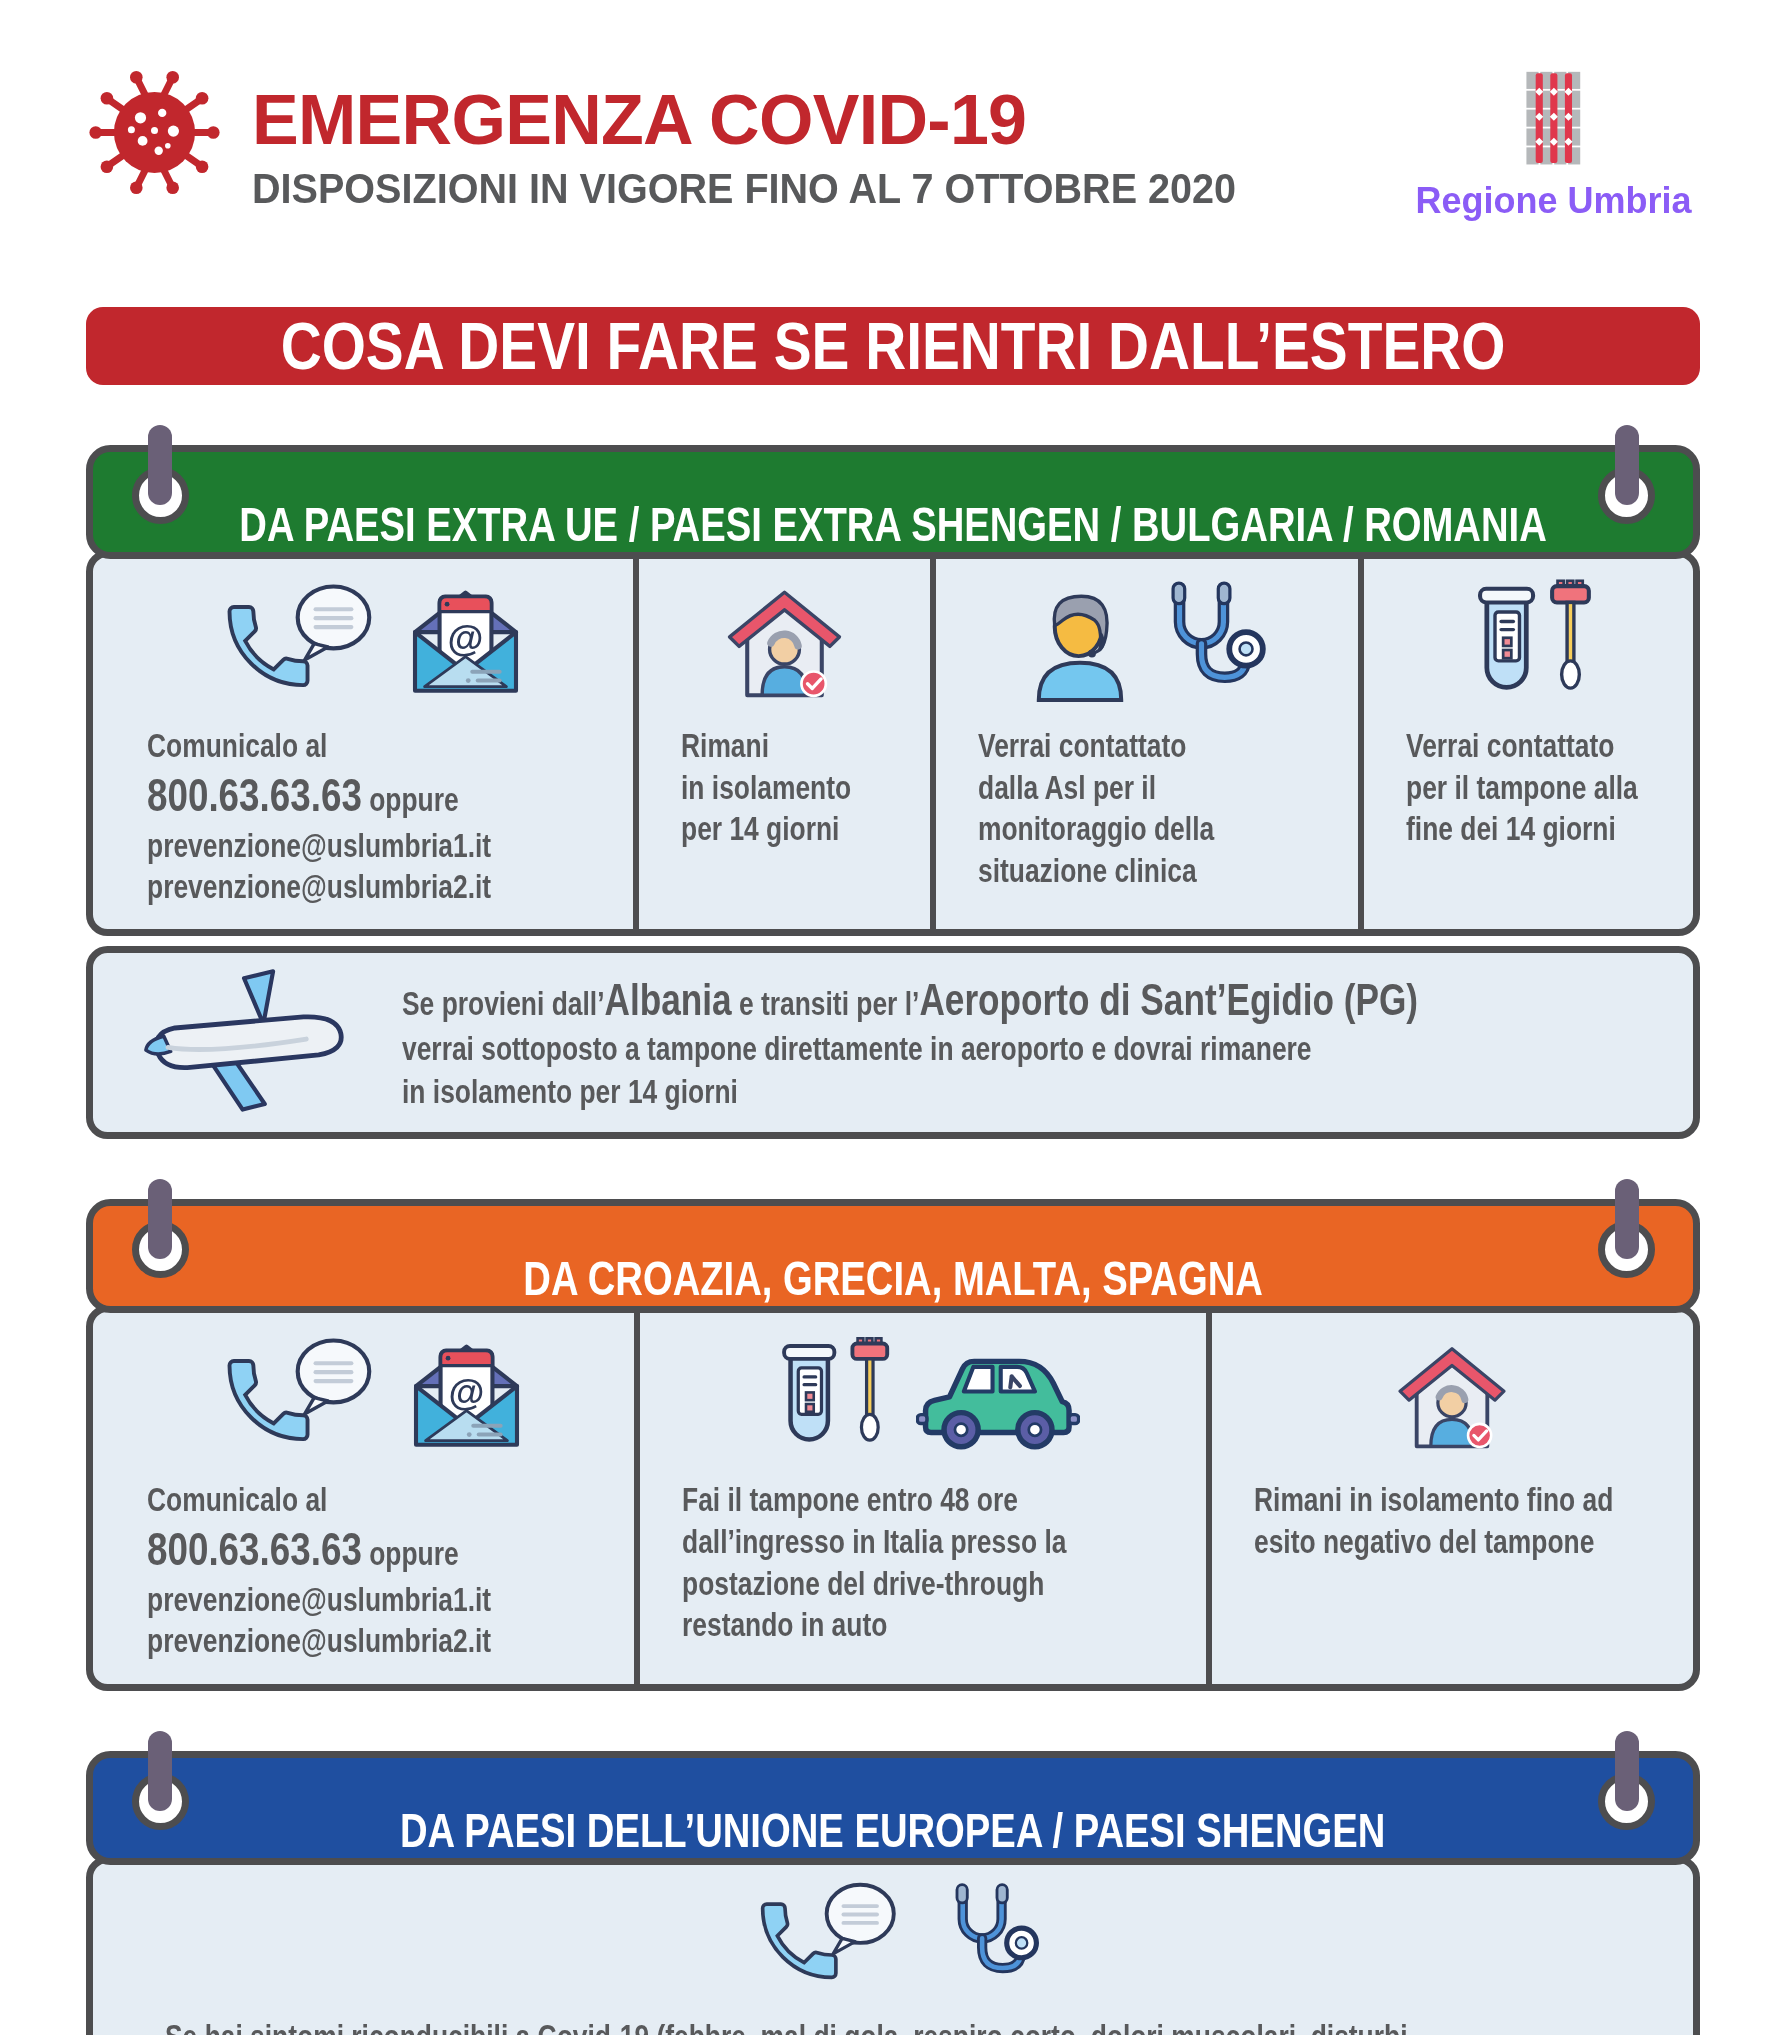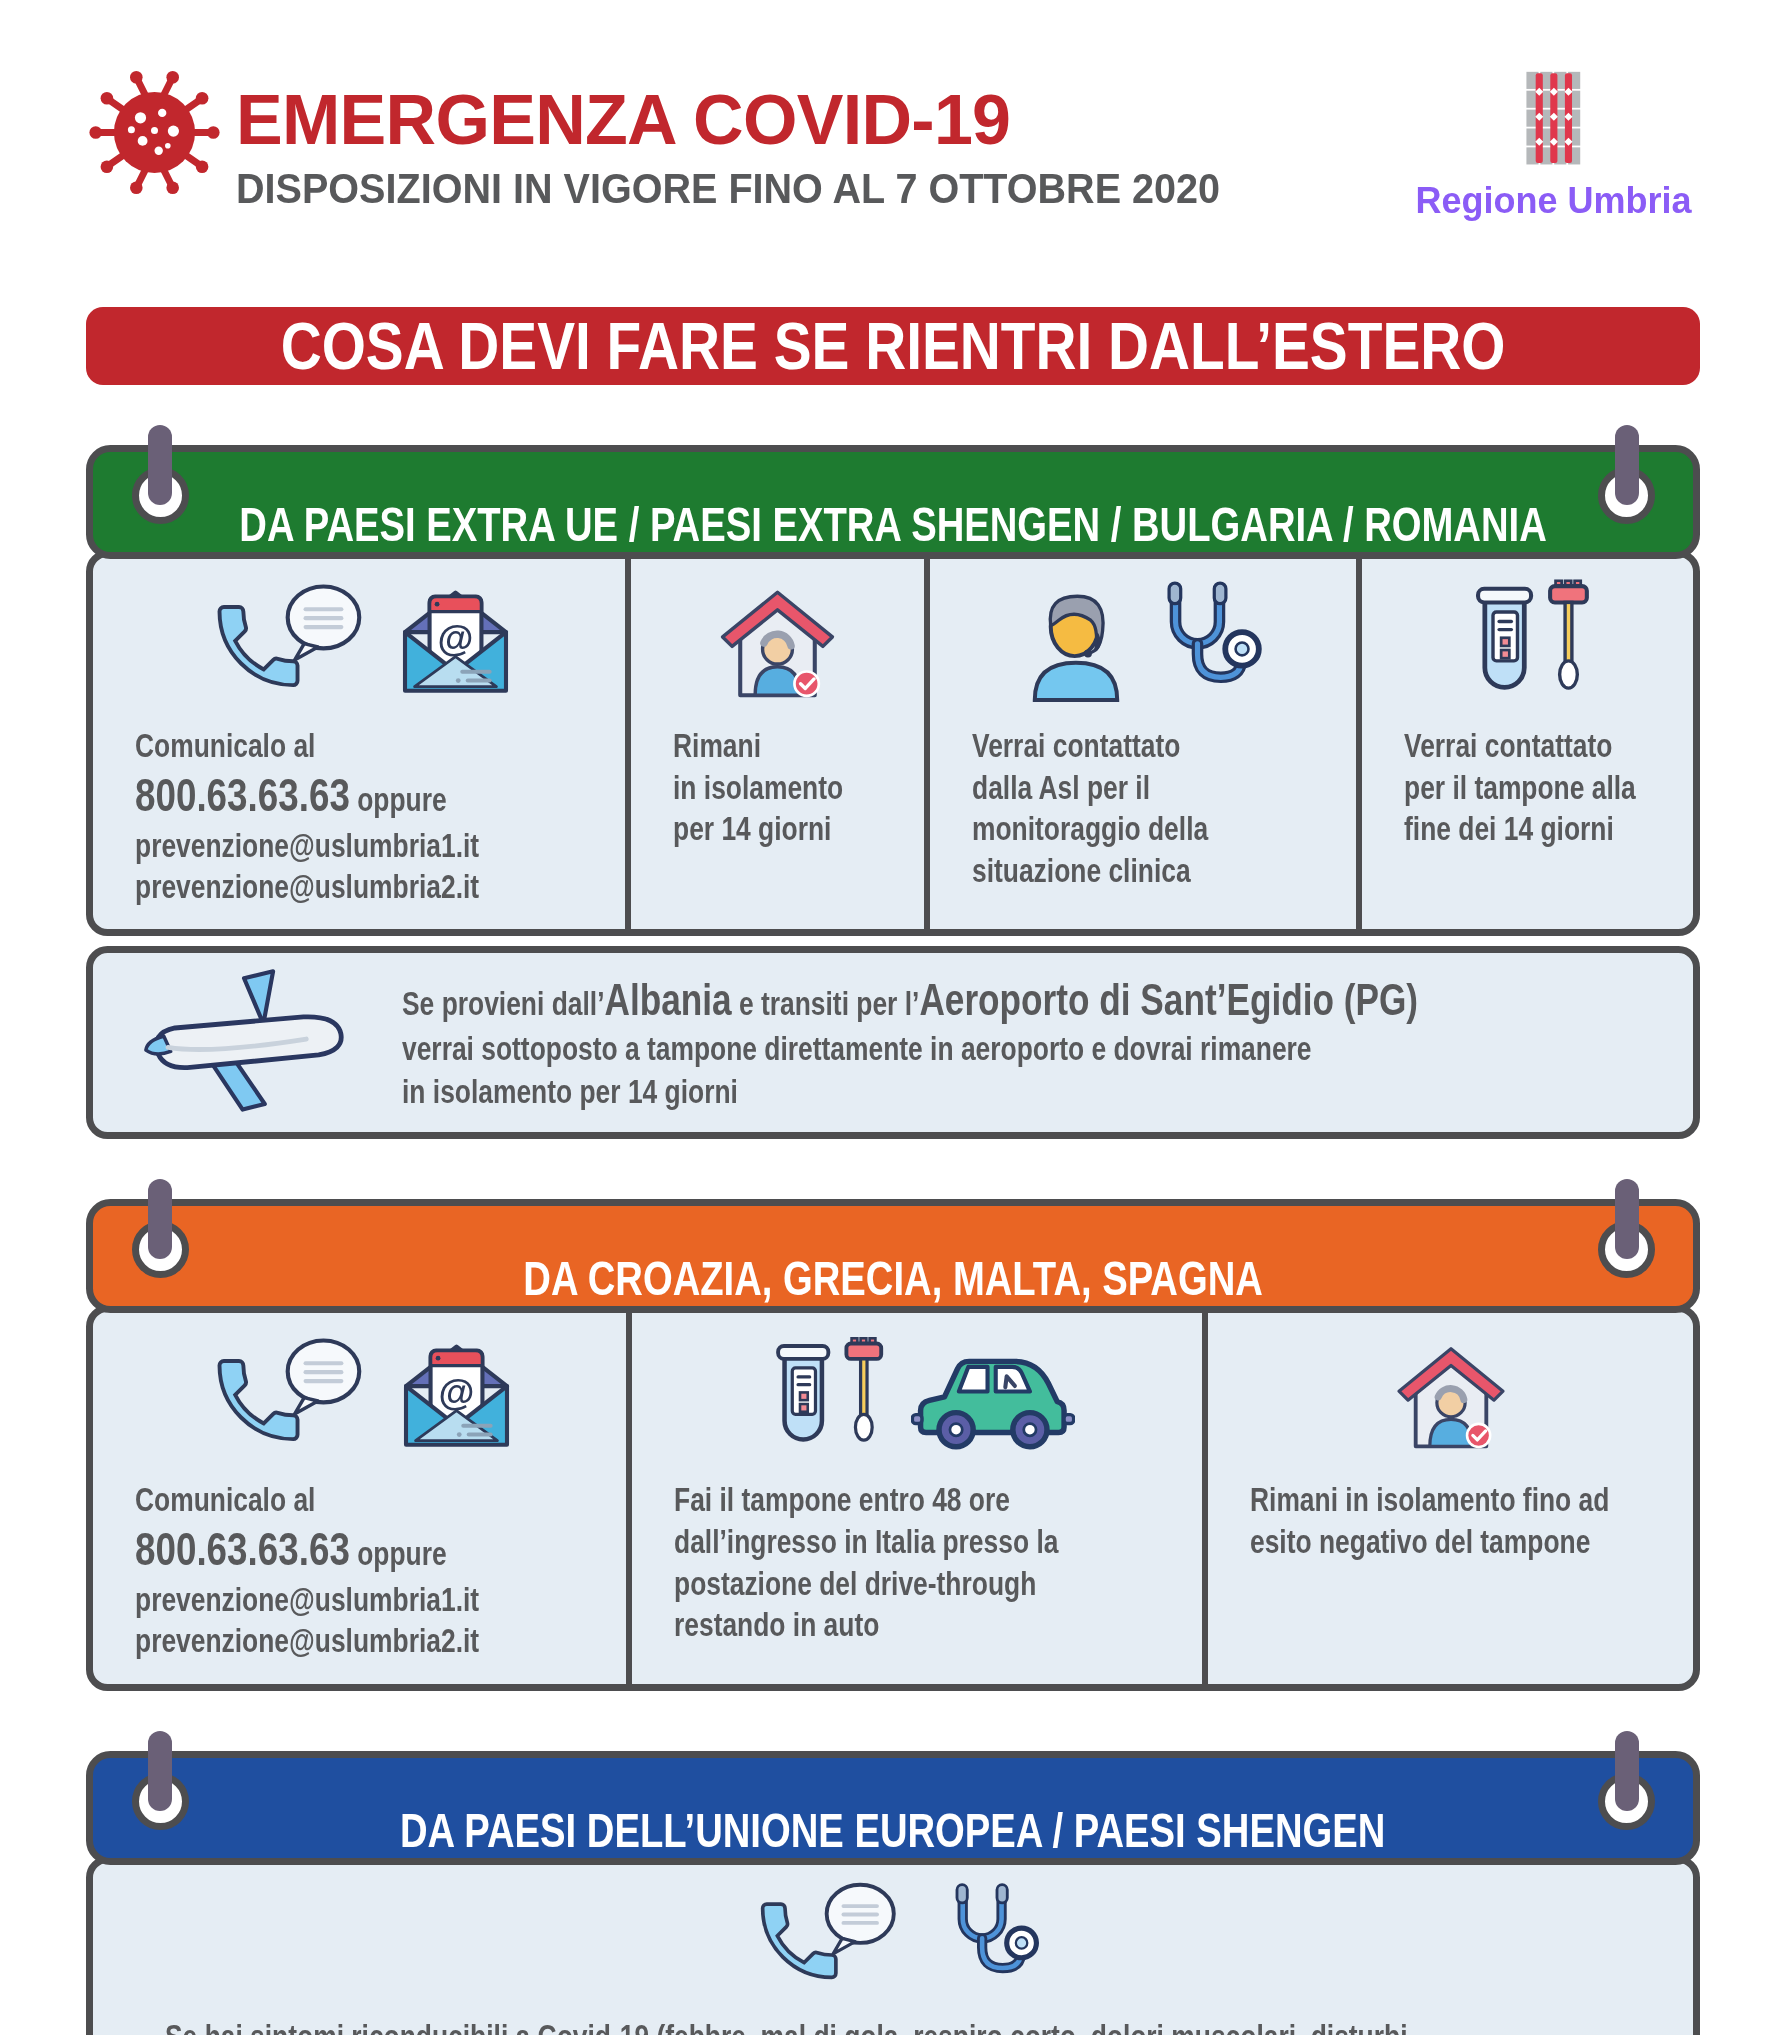--- a/index.html
+++ b/index.html
@@ -3,21 +3,21 @@
 <meta charset="utf-8">
 <style>
   html,body{margin:0;padding:0;background:#fff;}
   .page{position:relative;width:1786px;height:2035px;background:#fff;overflow:hidden;
         font-family:"Liberation Sans",sans-serif;color:#58595B;}
   .defs{position:absolute;width:0;height:0;overflow:hidden;}
 
   
   .header{position:relative;height:215px;}
   .virus{position:absolute;left:88px;top:66px;}
-  .htext{position:absolute;left:236px;top:85px;}
+  .htext{position:absolute;left:252px;top:85px;}
   .htitle{font-size:70px;font-weight:bold;color:var(--red);line-height:1;letter-spacing:-0.7px;}
   .hsub{font-size:43px;font-weight:bold;color:var(--ink);line-height:1;margin-top:11.5px;
         transform:scaleX(.92);transform-origin:0 50%;white-space:nowrap;}
   .regione{position:absolute;right:89px;top:70px;width:287px;text-align:center;}
   .regione .emb{display:block;margin:0 auto;}
   .regione .rlabel{margin-top:13px;font-size:36px;font-weight:bold;color:#8b5cf6;white-space:nowrap;}
 
   
   .mainbanner{margin:92px 86px 0;height:78px;background:var(--red);border-radius:17px;
               display:flex;align-items:center;justify-content:center;}
@@ -34,21 +34,21 @@
   .sec-title{color:#fff;font-size:49px;font-weight:bold;white-space:nowrap;
              transform:scaleX(.78);transform-origin:50% 50%;}
   .sec-panel{border:7.2px solid var(--border);border-radius:21.5px;background:var(--panel);
              margin-top:-8.6px;position:relative;z-index:0;}
   .pin{position:absolute;top:-20px;z-index:5;width:24.4px;height:129px;}
   .pin-l{left:62px;} .pin-r{right:61px;}
   .pin-ring{position:absolute;top:42px;left:-16.5px;width:43px;height:43px;background:#fff;
             border:7.2px solid var(--border);border-radius:50%;}
   .pin-bar{position:absolute;top:0;left:0;width:24.4px;height:80px;background:var(--pin);border-radius:12.2px;}
 
-  .cols{display:flex;align-items:stretch;}
+  .cols{display:flex;align-items:stretch;padding-left:12px;}
   .col{padding:18.7px 0 21.5px;}
   .col + .col{border-left:6.5px solid var(--border);}
   .g1{width:33.7%;} .g2{width:18.6%;} .g3{width:27%;} .g4{width:20.7%;}
   .o1{width:33.7%;} .o2{width:36%;} .o3{width:30.3%;}
   .col-icons{height:129px;display:flex;align-items:center;justify-content:center;gap:21.5px;}
   .col-text{margin:20px 0 0 42px;font-size:33px;font-weight:bold;color:var(--ink);line-height:1.26;
             transform:scaleX(.8);transform-origin:0 0;}
   .line{white-space:nowrap;}
   .phone-big{font-size:46px;}
 

